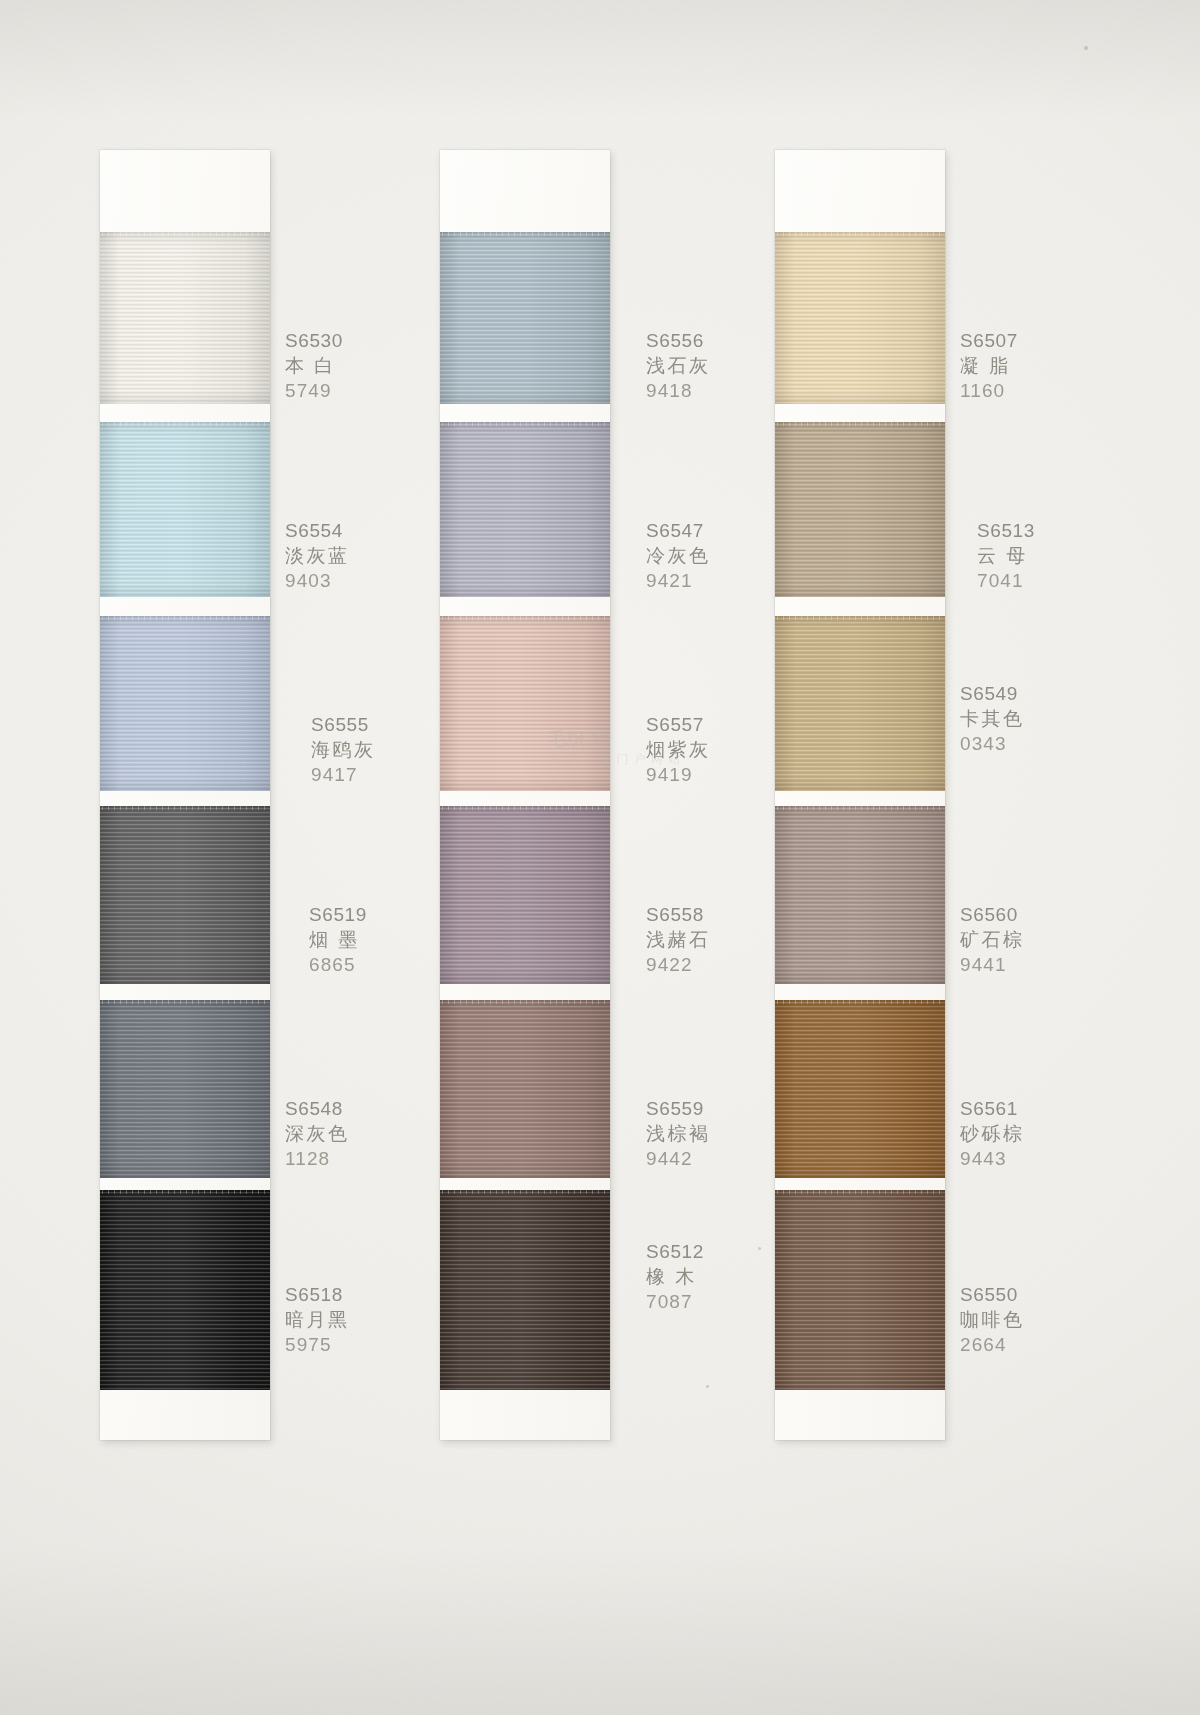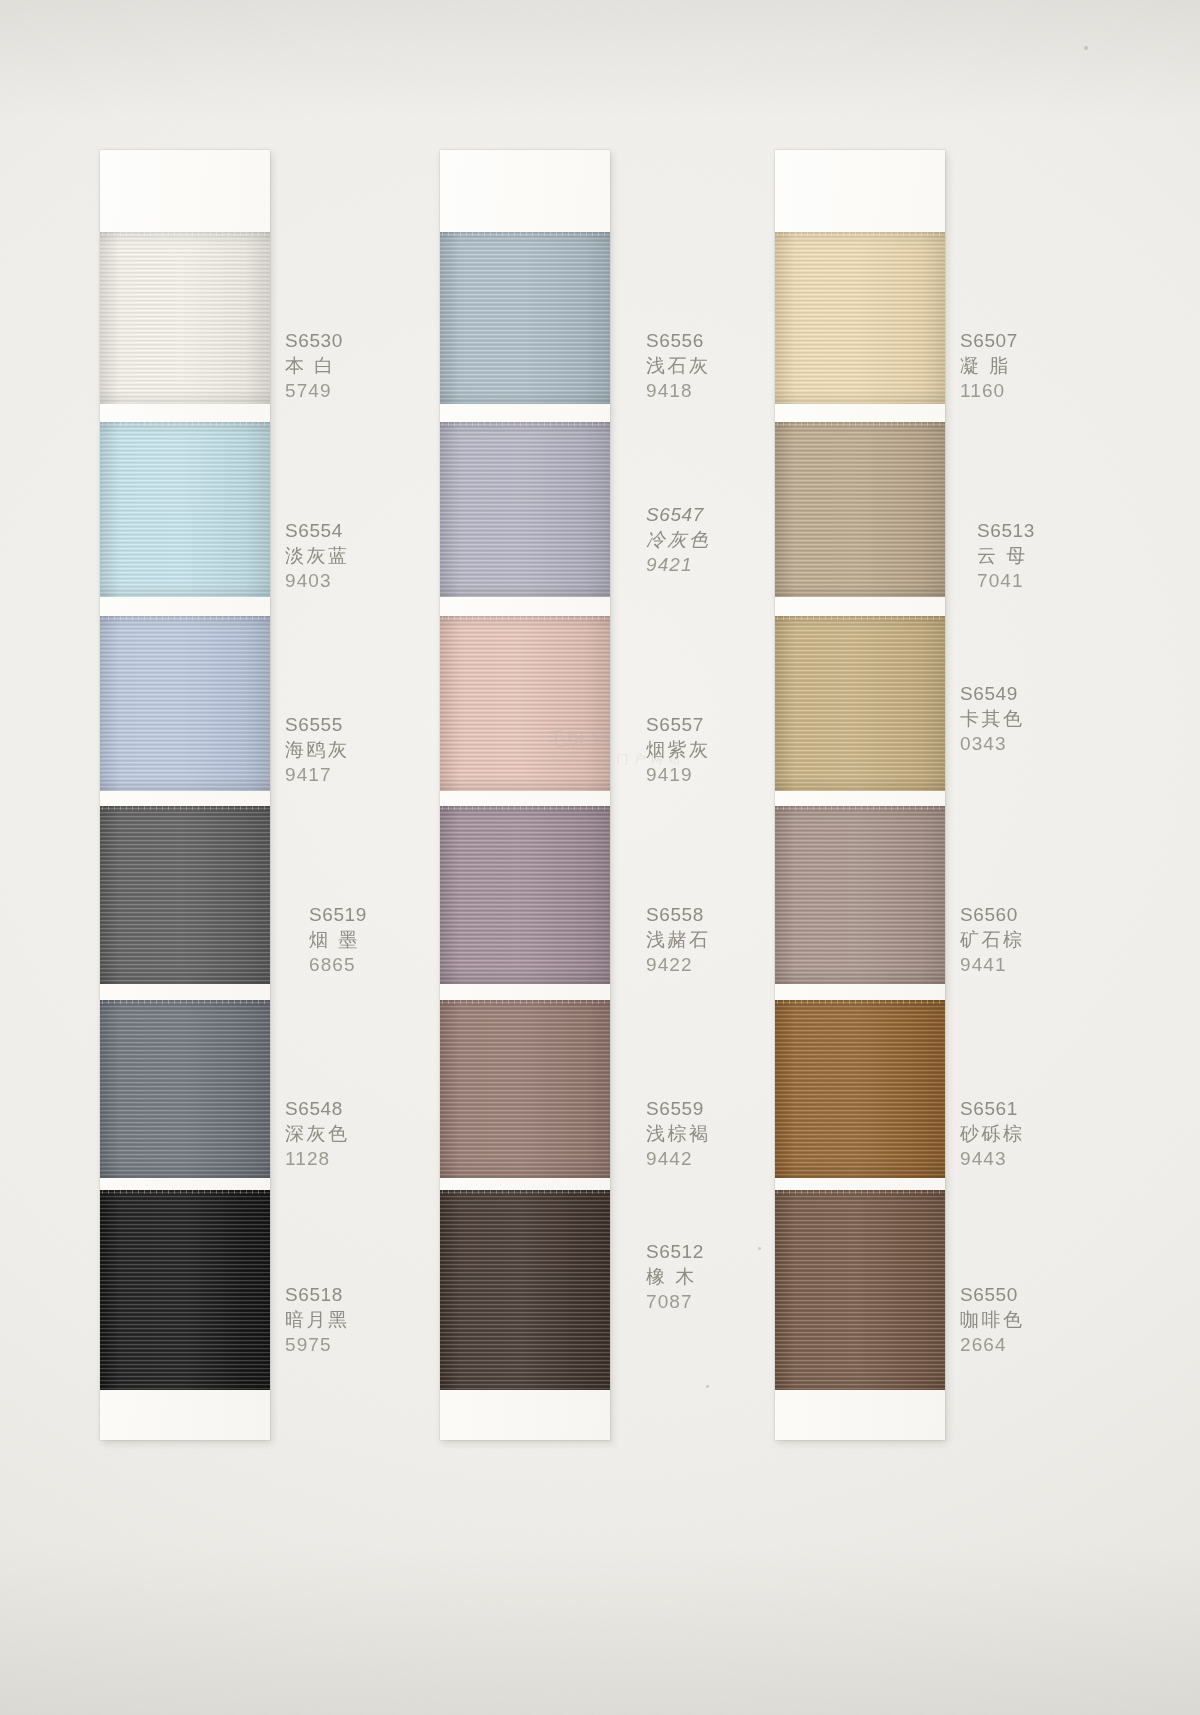--- a/index.html
+++ b/index.html
@@ -294,21 +294,21 @@
       <div class="label c0" style="top: 328px;">
         <div class="code">S6530</div>
         <div class="cname">本 白</div>
         <div class="number">5749</div>
       </div>
       <div class="label c0" style="top: 518px;">
         <div class="code">S6554</div>
         <div class="cname">淡灰蓝</div>
         <div class="number">9403</div>
       </div>
-      <div class="label c0" style="top: 712px;">
+      <div class="label c0" style="top: 712px; margin-left: 26px;">
         <div class="code">S6555</div>
         <div class="cname">海鸥灰</div>
         <div class="number">9417</div>
       </div>
       <div class="label c0" style="top: 902px; margin-left: 24px;">
         <div class="code">S6519</div>
         <div class="cname">烟 墨</div>
         <div class="number">6865</div>
       </div>
       <div class="label c0" style="top: 1096px;">
@@ -319,21 +319,21 @@
       <div class="label c0" style="top: 1282px;">
         <div class="code">S6518</div>
         <div class="cname">暗月黑</div>
         <div class="number">5975</div>
       </div>
       <div class="label c1" style="top: 328px;">
         <div class="code">S6556</div>
         <div class="cname">浅石灰</div>
         <div class="number">9418</div>
       </div>
-      <div class="label c1" style="top: 502px; font-style: italic;">
+      <div class="label c1" style="top: 518px;">
         <div class="code">S6547</div>
         <div class="cname">冷灰色</div>
         <div class="number">9421</div>
       </div>
       <div class="label c1" style="top: 712px;">
         <div class="code">S6557</div>
         <div class="cname">烟紫灰</div>
         <div class="number">9419</div>
       </div>
       <div class="label c1" style="top: 902px;">

